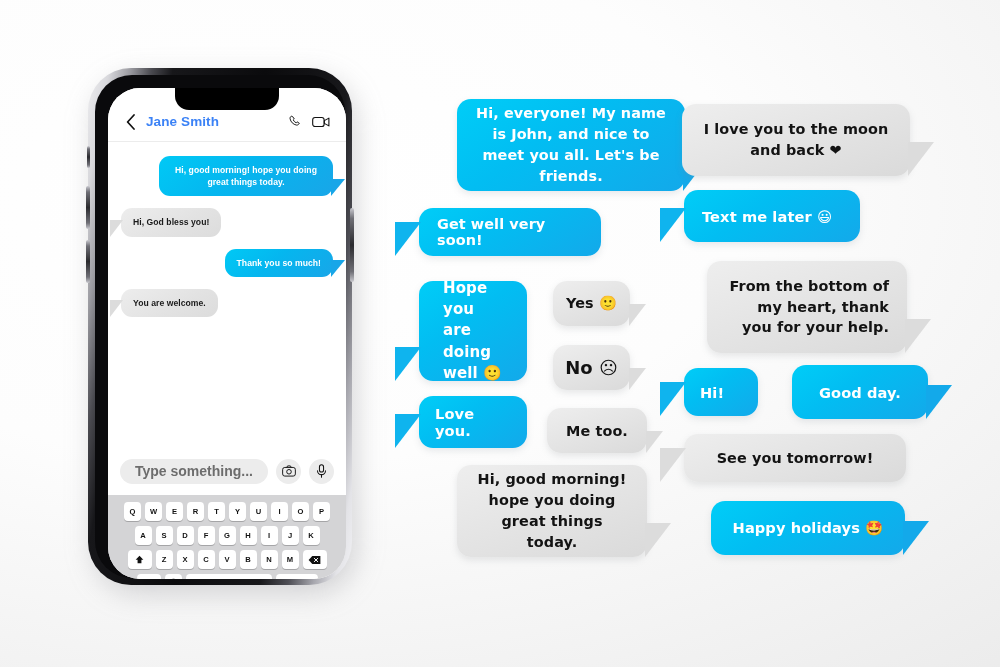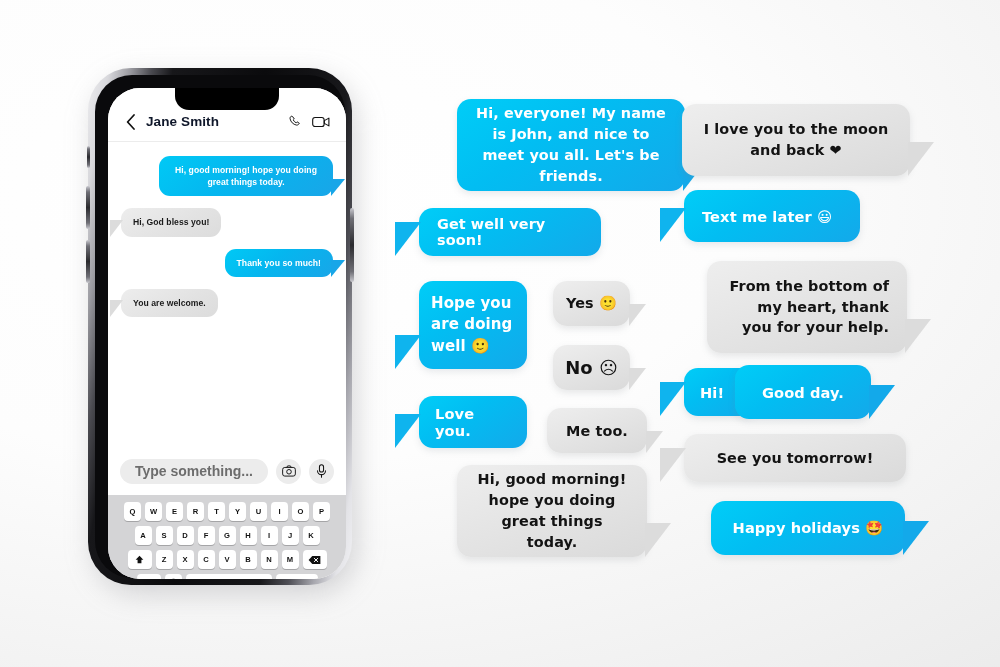--- a/index.html
+++ b/index.html
@@ -102,21 +102,21 @@
   .back-chevron {
     width: 16px; height: 22px;
     flex: 0 0 auto;
     display: flex; align-items: center; justify-content: center;
     cursor: pointer;
   }
   .contact-name {
     flex: 1 1 auto;
     font-size: 13.5px;
     font-weight: 700;
-    color: #0f172a;
+    color: #3b82f6;
     letter-spacing: 0.1px;
     padding-left: 8px;
   }
   .header-actions {
     display: flex;
     align-items: center;
     gap: 9px;
     flex: 0 0 auto;
   }
   .header-actions span { display: flex; cursor: pointer; }
@@ -455,21 +455,21 @@
   </div>
 
   <div class="bub blue tail-r ta-center" style="left:418px; top:99px; width:228px; height:92px;margin-left:39px;">
     <span class="txt emoji" style="font-size:14.4px; line-height:1.45;">Hi, everyone! My name is John, and nice to meet you all. Let's be friends.</span>
   </div>
 
   <div class="bub blue tail-l ta-left" style="left:419px; top:208px; width:182px; height:48px;">
     <span class="txt emoji" style="font-size:14.4px;">Get well very soon!</span>
   </div>
 
-  <div class="bub blue tail-l ta-left" style="left:419px; top:281px; width:108px; height:88px; padding:12px 12px;">
+  <div class="bub blue tail-l ta-left" style="left:419px; top:281px; width:108px; height:100px; padding:12px 24px;">
     <span class="txt emoji" style="font-size:15px; line-height:1.42;">Hope you are doing well 🙂</span>
   </div>
 
   <div class="bub blue tail-l ta-left" style="left:419px; top:396px; width:108px; height:52px; padding:12px 16px;">
     <span class="txt emoji" style="font-size:14.6px;">Love you.</span>
   </div>
 
   <div class="bub gray tail-r tail-sm ta-center" style="left:553px; top:281px; width:77px; height:45px; padding:10px 12px;">
     <span class="txt emoji" style="font-size:14.4px;">Yes 🙂</span>
   </div>
@@ -495,21 +495,21 @@
   </div>
 
   <div class="bub gray tail-r ta-right" style="left:707px; top:261px; width:200px; height:92px;">
     <span class="txt emoji" style="font-size:14.4px; line-height:1.45;">From the bottom of my heart, thank you for your help.</span>
   </div>
 
   <div class="bub blue tail-l ta-left" style="left:684px; top:368px; width:74px; height:48px; padding:12px 16px;">
     <span class="txt emoji" style="font-size:14.6px;">Hi!</span>
   </div>
 
-  <div class="bub blue tail-r ta-center" style="left:735px; top:365px; width:136px; height:54px;">
+  <div class="bub blue tail-r ta-center" style="left:792px; top:365px; width:136px; height:54px;">
     <span class="txt emoji" style="font-size:14.6px;">Good day.</span>
   </div>
 
   <div class="bub gray tail-l ta-center" style="left:684px; top:434px; width:222px; height:48px;">
     <span class="txt emoji" style="font-size:14.4px;">See you tomorrow!</span>
   </div>
 
   <div class="bub blue tail-r ta-center" style="left:711px; top:501px; width:194px; height:54px;">
     <span class="txt emoji" style="font-size:14.6px;">Happy holidays 🤩</span>
   </div>

